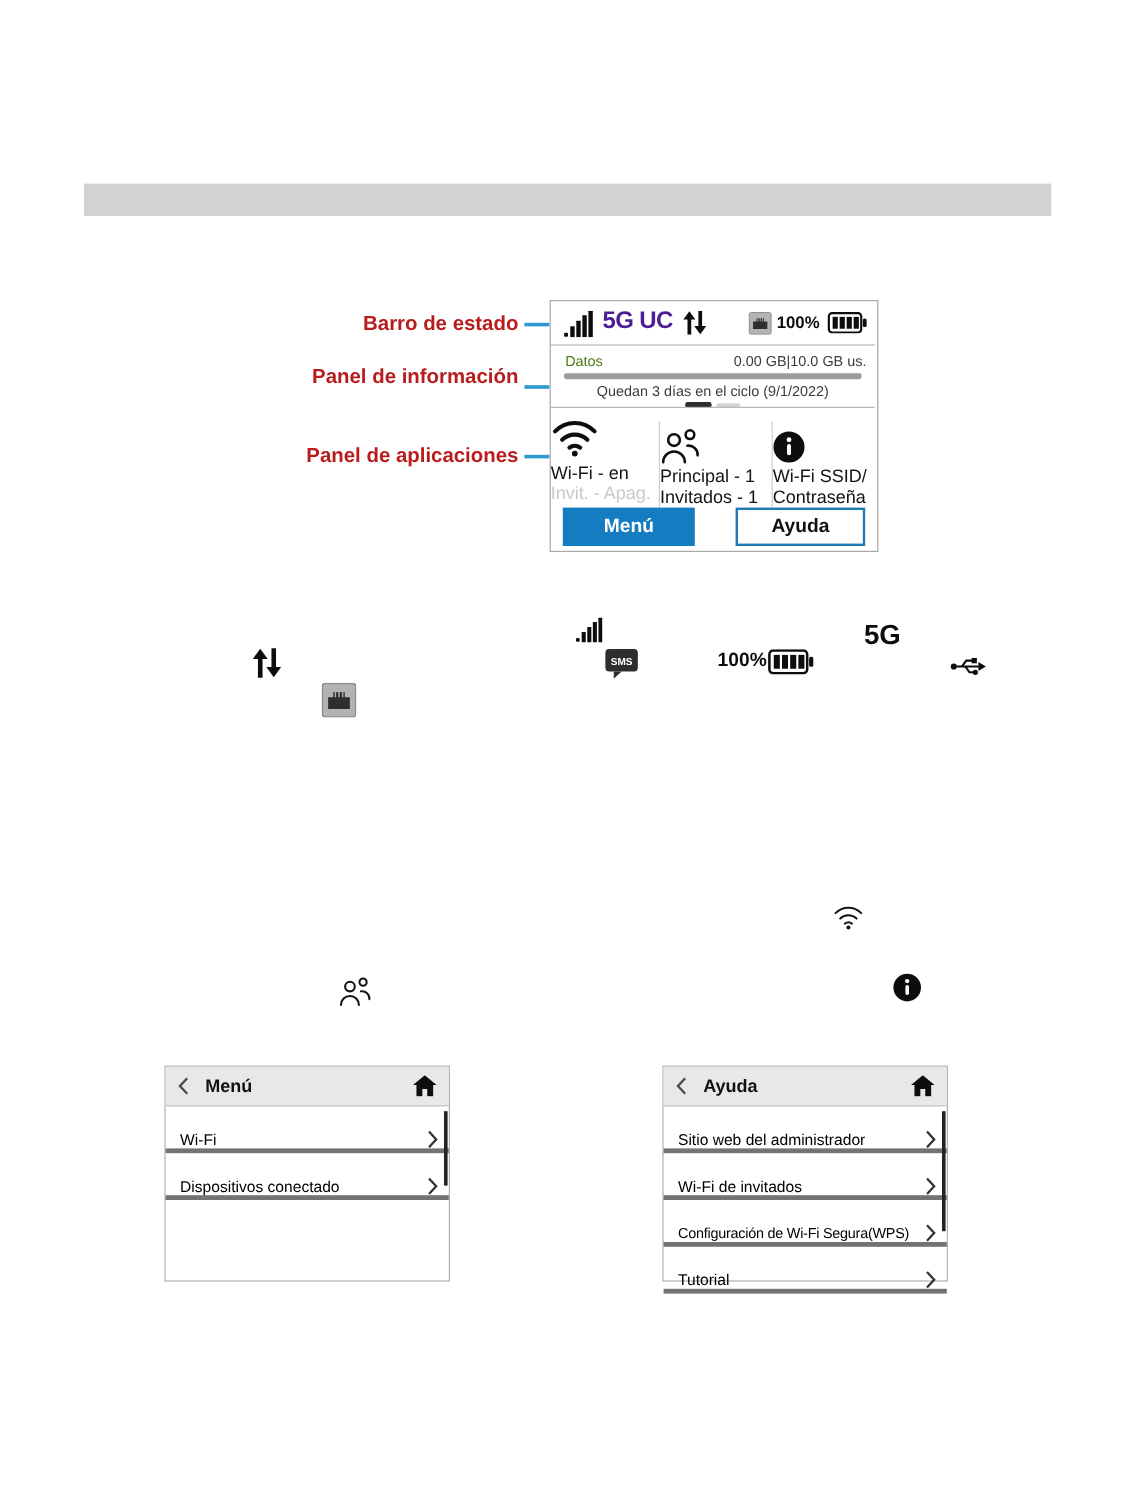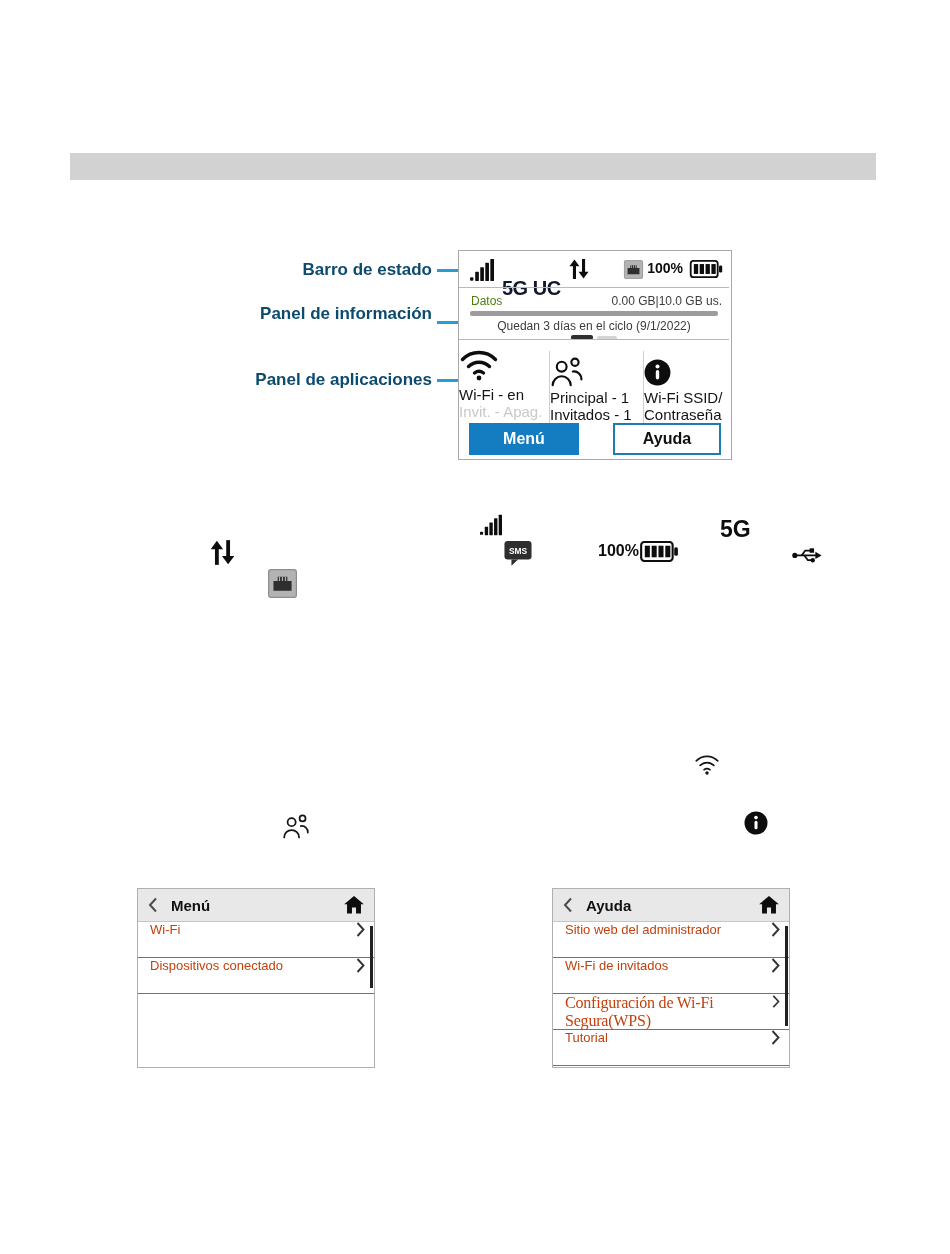--- a/index.html
+++ b/index.html
@@ -5,26 +5,26 @@
   html,body{margin:0;padding:0;background:#ffffff;}
   #canvas{position:relative;width:950px;height:1254px;background:#ffffff;
           font-family:"Liberation Sans",sans-serif;overflow:hidden;}
   .abs{position:absolute;}
 
   
   .topbar{left:70px;top:153px;width:806px;height:27px;background:#d2d2d2;}
 
   
   .callout-label{width:252px;left:180px;text-align:right;font-size:17px;font-weight:bold;
-                 color:#0c4a6e;line-height:20px;}
+                 color:#b91c1c;line-height:20px;}
   .callout-dash{left:437px;width:21px;height:3px;background:#2e9ad2;}
 
   
   .device{left:458px;top:250px;width:272px;height:208px;border:1px solid #a8a8a8;background:#fff;}
-  .d-status-net{left:42px;top:5px;font-size:20px;font-weight:bold;color:#0f172a;letter-spacing:-0.5px;margin-top:21px;}
+  .d-status-net{left:42px;top:5px;font-size:20px;font-weight:bold;color:#4c1d95;letter-spacing:-0.5px;}
   .d-status-batt{right:48px;top:9px;font-size:14px;font-weight:bold;color:#0d0d0d;}
   .hdiv{left:0;width:270px;height:0;border-top:1px solid #b9b9b9;}
   .d-datos{left:12px;top:43px;font-size:12px;color:#4d7c0f;}
   .d-usage{right:9px;top:43px;font-size:12px;color:#3c3c3c;}
   .d-bar{left:11px;top:60px;width:248px;height:5px;background:#9c9c9c;border-radius:2px;}
   .d-cycle{left:0;top:68px;width:270px;text-align:center;font-size:12px;color:#3c3c3c;}
   .d-dash-dark{left:112px;top:84px;width:22px;height:5px;background:#2f2f2f;border-radius:2px;}
   .d-dash-light{left:138px;top:84.5px;width:20px;height:4px;background:#d4d4d4;border-radius:2px;}
   .d-apps{left:0;top:89px;width:270px;height:83px;display:flex;}
   .d-col{display:flex;flex-direction:column;align-items:flex-start;}
@@ -36,24 +36,24 @@
   .d-btn{top:172px;height:32px;display:flex;align-items:center;justify-content:center;
          font-size:16px;font-weight:bold;box-sizing:border-box;}
   .d-btn-menu{left:10px;width:110px;background:#147dc2;color:#ffffff;}
   .d-btn-help{left:154px;width:108px;background:#ffffff;color:#101010;border:2px solid #1d7ab5;}
 
   
   .pmenu{width:236px;height:178px;border:1px solid #b0b0b0;background:#fff;box-sizing:content-box;}
   .pm-header{height:33px;background:#e8e8e8;border-bottom:1px solid #c6c6c6;
              display:flex;align-items:center;padding:0 10px;box-sizing:border-box;}
   .pm-title{font-size:15px;font-weight:bold;color:#111;margin-left:13px;flex:1;}
-  .pm-item{height:35px;border-bottom:1px solid #737373;display:flex;align-items:flex-start;
-           justify-content:space-between;padding:0 9px 0 12px;font-size:13px;color:#c2410c;}
+  .pm-item{height:35px;border-bottom:4px solid #737373;display:flex;align-items:flex-end;
+           justify-content:space-between;padding:0 9px 0 12px;font-size:13px;color:#000000;}
   .pm-item:last-child{border-bottom:none;}
-  .pm-item .tight{font-size:16px;letter-spacing:-0.2px;font-family:Liberation Serif, serif;}
+  .pm-item .tight{font-size:12px;letter-spacing:-0.2px;}
   .pm-scroll{position:absolute;right:1px;width:3px;background:#222;}
 
   .big5g{font-size:23px;font-weight:bold;color:#0d0d0d;}
   .pct{font-size:16px;font-weight:bold;color:#0d0d0d;}
   svg{display:block;}
 </style>
 </head>
 <body>
 
 <div id="canvas">

